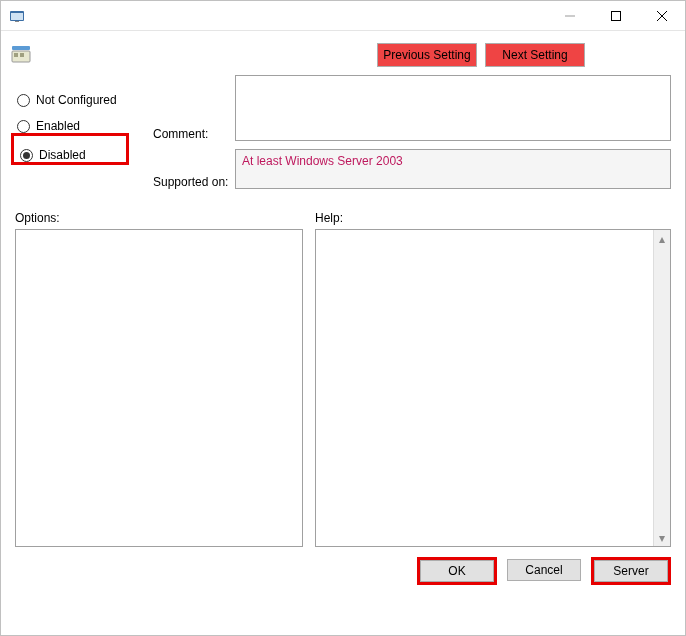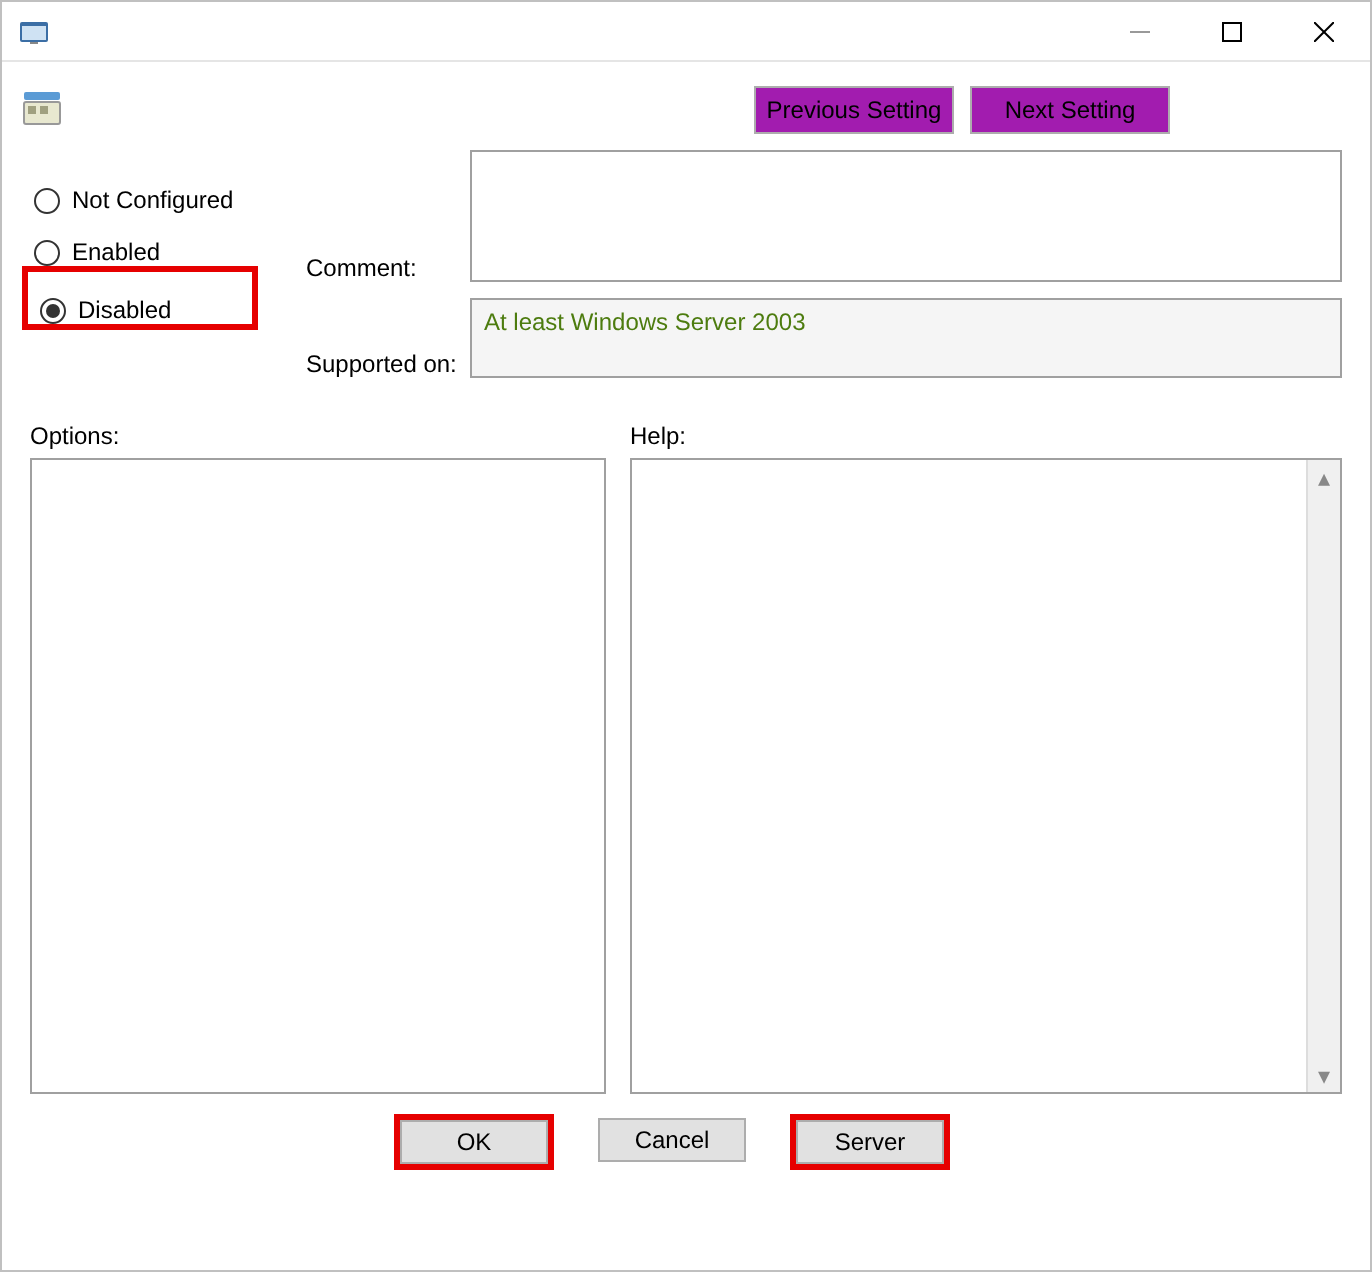--- a/index.html
+++ b/index.html
@@ -37,21 +37,21 @@
     height: 44px;
     display:flex;
     align-items:center;
     justify-content: space-between;
     padding: 8px 10px 4px 10px;
   }
   .nav-btns { display:flex; gap:8px; margin-right: 90px; }
   .nav-btn {
     width: 100px;
     height: 24px;
-    background: #a21caf;
+    background: #ef4444;
     border: 1px solid #adadad;
     font-size: 12px;
     cursor: default;
     display:flex;
     align-items:center;
     justify-content:center;
   }
   .body-area {
     padding: 0 14px 0 14px;
   }
@@ -109,21 +109,21 @@
     padding: 4px 6px;
     font-size:12px;
     font-family: inherit;
     resize: none;
     overflow-y: scroll;
     color:#000;
   }
   .textarea.support {
     height: 40px;
     background: #f5f5f5;
-    color:#4d7c0f;
+    color:#be185d;
   }
   .mid-labels {
     display:flex;
     margin-top: 14px;
     gap: 12px;
   }
   .mid-labels > div { padding-bottom: 4px; }
   .mid-labels .left { width: 288px; }
   .panes {
     display:flex;
@@ -152,22 +152,22 @@
     position:absolute;
     left:0; right:0;
     height:17px;
     display:flex; align-items:center; justify-content:center;
     color:#888;
   }
   .scroll-arrow.top { top:0; }
   .scroll-arrow.bottom { bottom:0; }
   .footer {
     display:flex;
-    justify-content:center;
-    gap: 20px;
+    justify-content:flex-end;
+    gap: 8px;
     padding: 10px 14px 0 0;
   }
   .dlg-btn {
     width: 74px;
     height: 22px;
     background: #e1e1e1;
     border: 1px solid #adadad;
     font-size:12px;
     display:flex; align-items:center; justify-content:center;
   }

